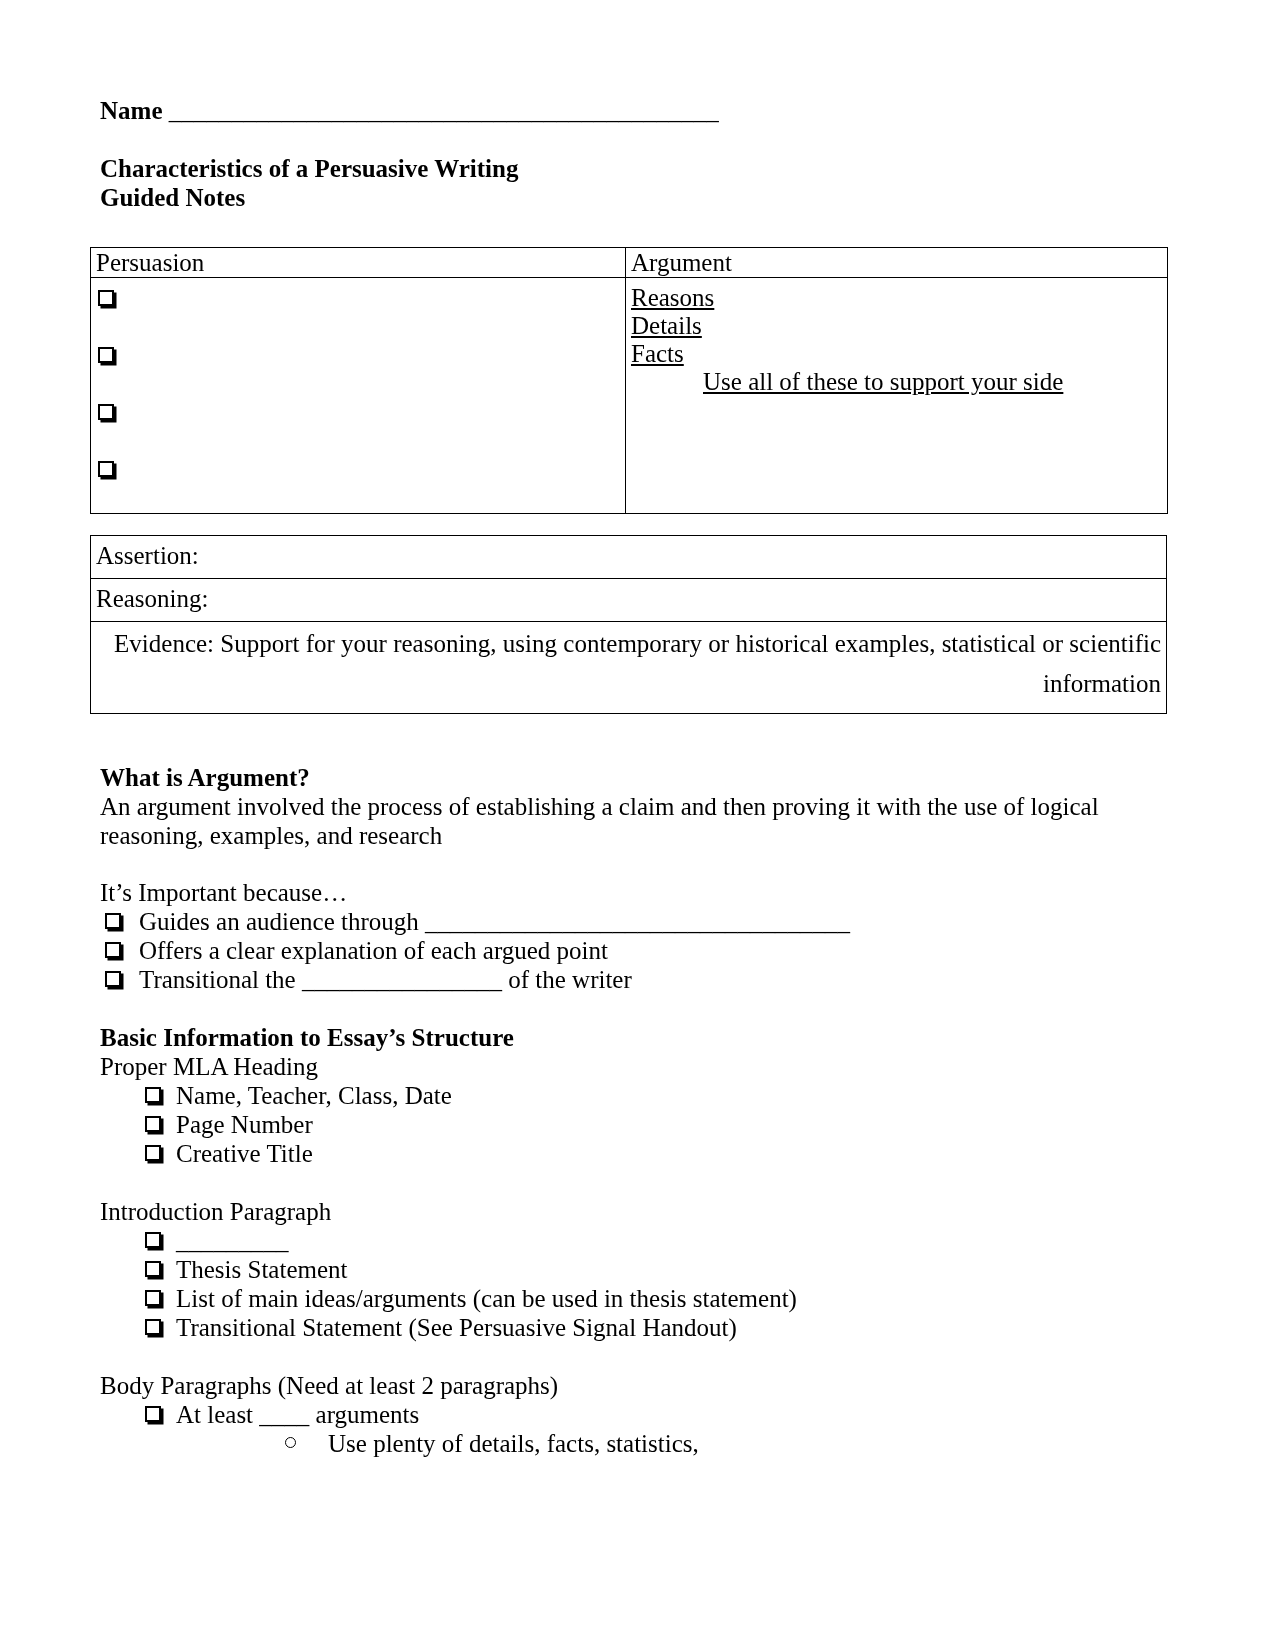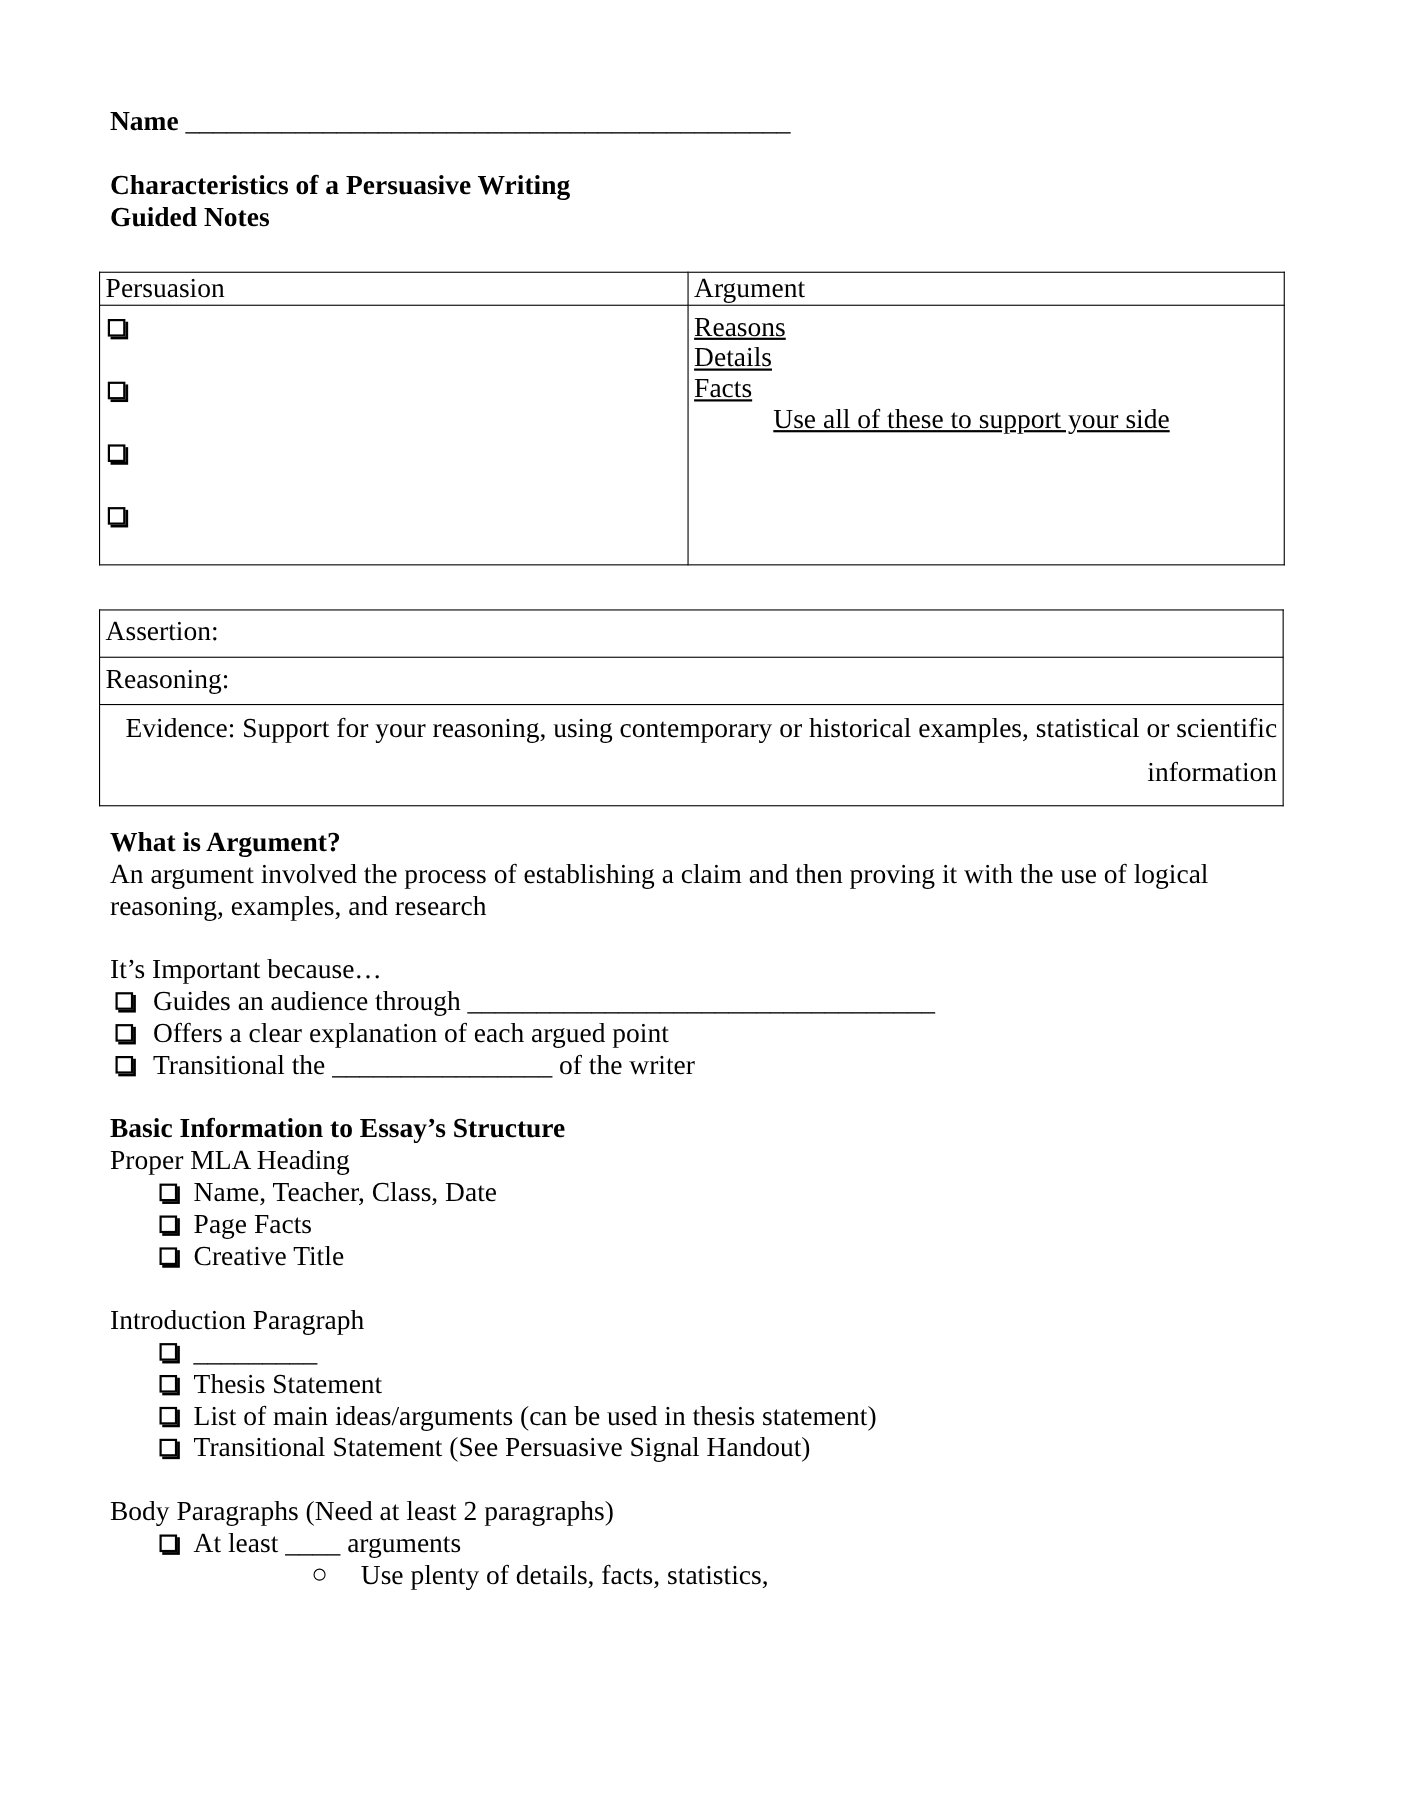--- a/index.html
+++ b/index.html
@@ -31,21 +31,21 @@
     padding:1px 5px;
   }
   .t1 { margin-top:35px; }
   .t1 .hrow td { height:30px; line-height:27px; }
   .t1 .brow td { height:235px; padding-top:6px;text-decoration:underline; }
   .arg-line  { line-height:28px; }
   .arg-note  { line-height:28px; margin-left:72px; }
   .t1-check  { display:flex; margin-bottom:29px; height:28px; }
   .t1-check .cb { margin-left:2px; }
 
-  .t2 { margin-top:40px; }
+  .t2 { margin-top:21px; }
   .t2 td { padding:6px 5px 8px 5px; line-height:28px; }
   .t2 .r1 td { height:42px; }
   .t2 .r2 td { height:43px; }
   .t2 .r3 td { height:92px; line-height:40px; padding-top:2px;text-align:right; }
 
   
   .cb {
     flex:none; display:inline-block;
     width:12px; height:12px;
     border:2px solid #000;
@@ -62,21 +62,21 @@
   }
 
   
   .li1, .li2, .li3 { display:flex; line-height:29px; }
   .li1 .cb { margin-left:5px;  margin-right:18px; }
   .li2 .cb { margin-left:45px; margin-right:15px; }
   .li3 .ob { margin-left:185px; margin-right:32px; }
 
   
   .title-block     { margin-top:29px; }
-  .sec-argument    { margin-top:19px; }
+  .sec-argument    { margin-top:49px; }
   .sec-important   { margin-top:28px; }
   .sec-structure   { margin-top:29px; }
   .sec-intro-para  { margin-top:29px; }
   .sec-body-para   { margin-top:29px; }
   .sec-counter     { margin-top:29px; }
 
   .para { width:1075px; }
 
   .page-num {
     position:absolute;
@@ -172,21 +172,21 @@
 
   <div class="sec-structure">
     <div class="line b">Basic Information to Essay’s Structure</div>
     <div class="line">Proper MLA Heading</div>
     <div class="li2">
       <span class="cb"></span>
       <div>Name, Teacher, Class, Date</div>
     </div>
     <div class="li2">
       <span class="cb"></span>
-      <div>Page Facts</div>
+      <div>Page Number</div>
     </div>
     <div class="li2">
       <span class="cb"></span>
       <div>Creative Title</div>
     </div>
   </div>
 
   <div class="sec-intro-para">
     <div class="line">Introduction Paragraph</div>
     <div class="li2">

